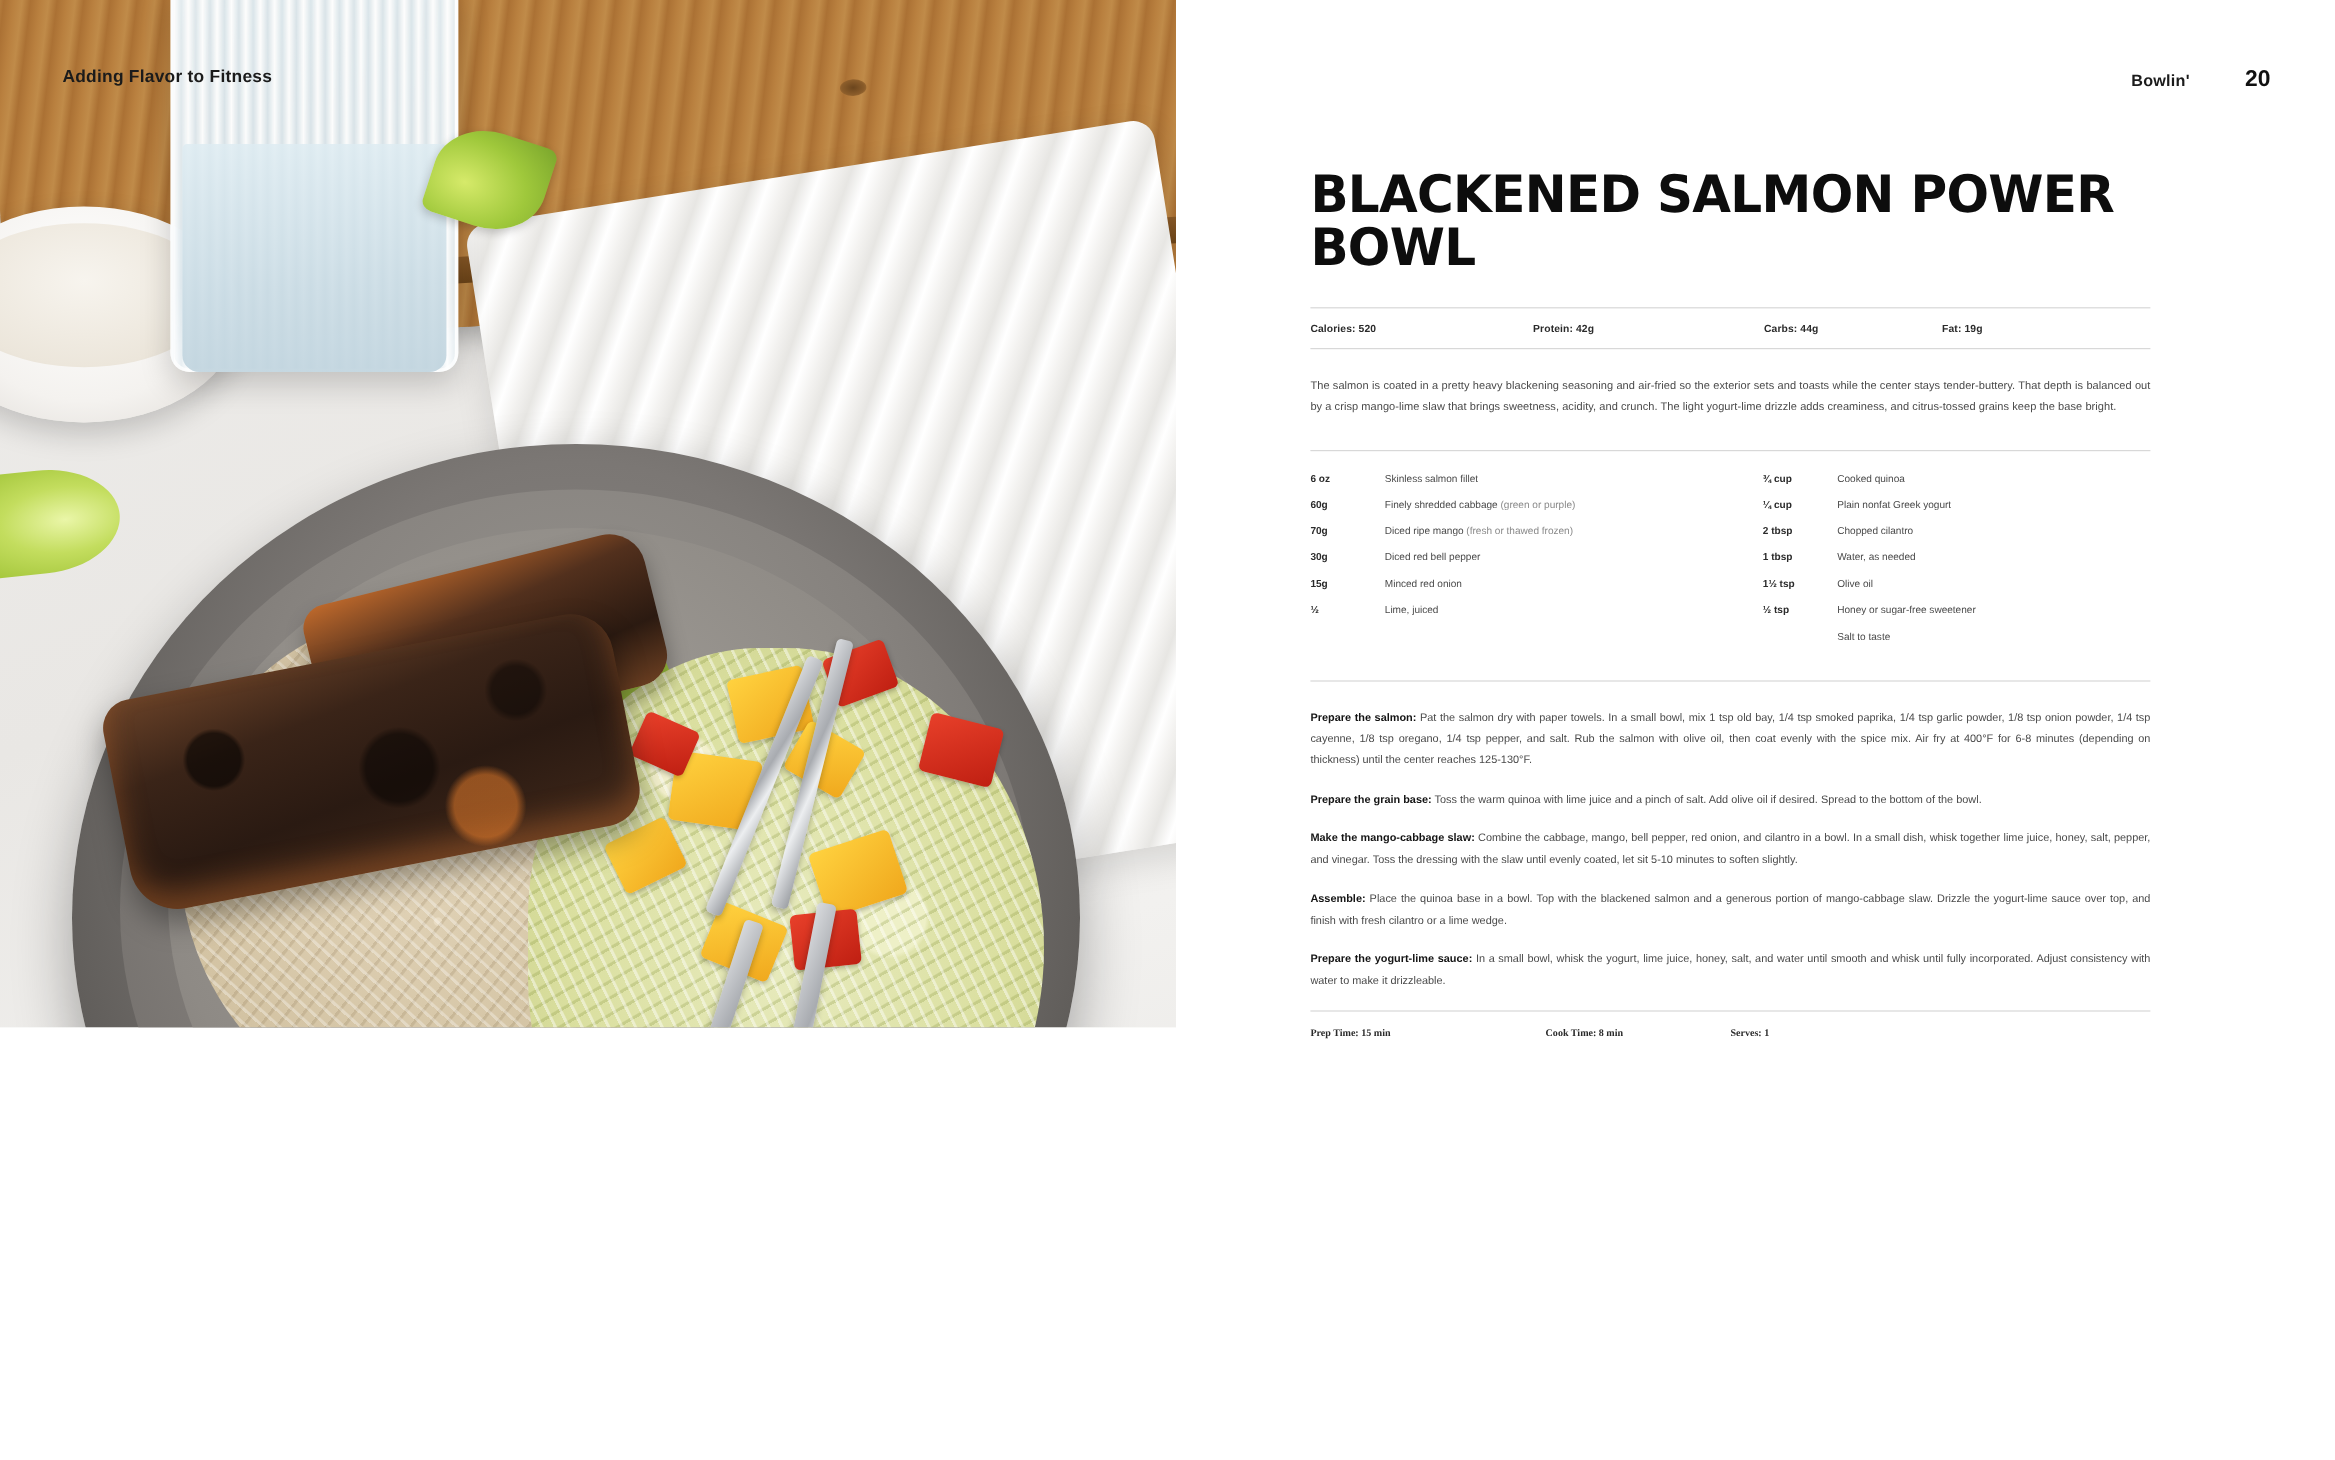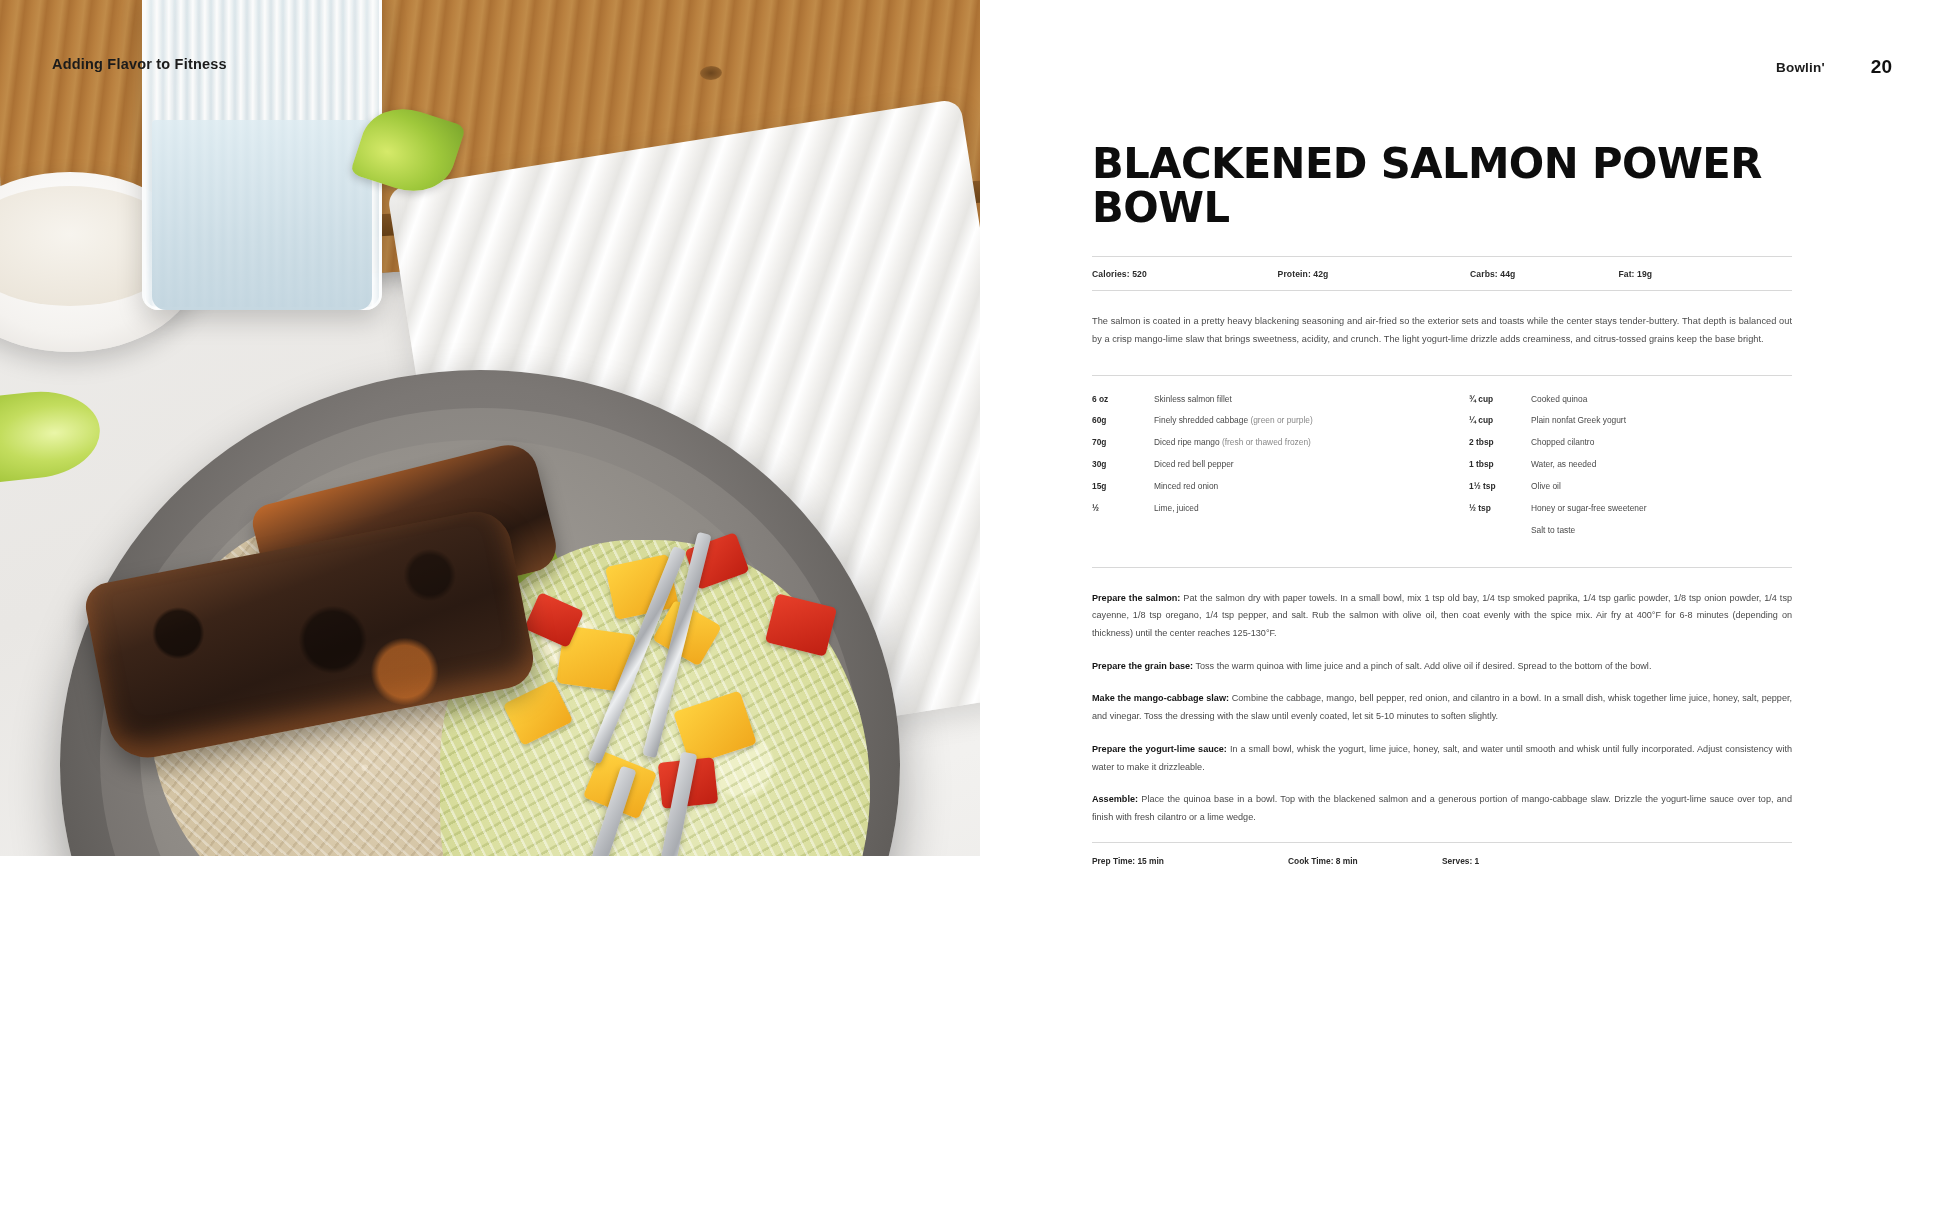--- a/index.html
+++ b/index.html
@@ -275,21 +275,21 @@
   .ing-name { font-size:8.4px; color:#4a4a4a; line-height:1.35; }
   .ing-note { color:#8a8a8a; }
   .ing-rule-bot { height:1px; background:#d8d8d8; width:100%; }
 
   .steps { margin-top: 22px; }
   .step { font-size:9.1px; line-height:1.95; color:#4a4a4a; text-align:justify; margin-bottom:15px; }
   .step b { color:#141414; }
 
   .foot-rule { height:1px; background:#d8d8d8; width:100%; margin-top:14px; }
   .foot {
-    display:flex; padding-top:13px; gap:0;
+    display:flex; padding-top:13px; gap:0;font-family:Liberation Serif, serif;
   }
   .foot-item { font-size:8.4px; font-weight:bold; color:#2b2b2b; }
   .foot-item:nth-child(1){ width:28%; }
   .foot-item:nth-child(2){ width:22%; }
   .foot-item:nth-child(3){ width:50%; }
 </style>
 </head>
 <body>
 
 <div class="spread">
@@ -431,22 +431,22 @@
             <span class="ing-name">Salt to taste</span>
           </div>
         </div>
       </div>
       <div class="ing-rule-bot"></div>
 
       <div class="steps">
         <p class="step"><b>Prepare the salmon:</b><span> Pat the salmon dry with paper towels. In a small bowl, mix 1 tsp old bay, 1/4 tsp smoked paprika, 1/4 tsp garlic powder, 1/8 tsp onion powder, 1/4 tsp cayenne, 1/8 tsp oregano, 1/4 tsp pepper, and salt. Rub the salmon with olive oil, then coat evenly with the spice mix. Air fry at 400°F for 6-8 minutes (depending on thickness) until the center reaches 125-130°F.</span></p>
         <p class="step"><b>Prepare the grain base:</b><span> Toss the warm quinoa with lime juice and a pinch of salt. Add olive oil if desired. Spread to the bottom of the bowl.</span></p>
         <p class="step"><b>Make the mango-cabbage slaw:</b><span> Combine the cabbage, mango, bell pepper, red onion, and cilantro in a bowl. In a small dish, whisk together lime juice, honey, salt, pepper, and vinegar. Toss the dressing with the slaw until evenly coated, let sit 5-10 minutes to soften slightly.</span></p>
+        <p class="step"><b>Assemble:</b><span> Place the quinoa base in a bowl. Top with the blackened salmon and a generous portion of mango-cabbage slaw. Drizzle the yogurt-lime sauce over top, and finish with fresh cilantro or a lime wedge.</span></p>
         <p class="step"><b>Prepare the yogurt-lime sauce:</b><span> In a small bowl, whisk the yogurt, lime juice, honey, salt, and water until smooth and whisk until fully incorporated. Adjust consistency with water to make it drizzleable.</span></p>
-        <p class="step"><b>Assemble:</b><span> Place the quinoa base in a bowl. Top with the blackened salmon and a generous portion of mango-cabbage slaw. Drizzle the yogurt-lime sauce over top, and finish with fresh cilantro or a lime wedge.</span></p>
       </div>
 
       <div class="foot-rule"></div>
       <div class="foot">
         <span class="foot-item">Prep Time: 15 min</span>
         <span class="foot-item">Cook Time: 8 min</span>
         <span class="foot-item">Serves: 1</span>
       </div>
     </div>
   </div>

